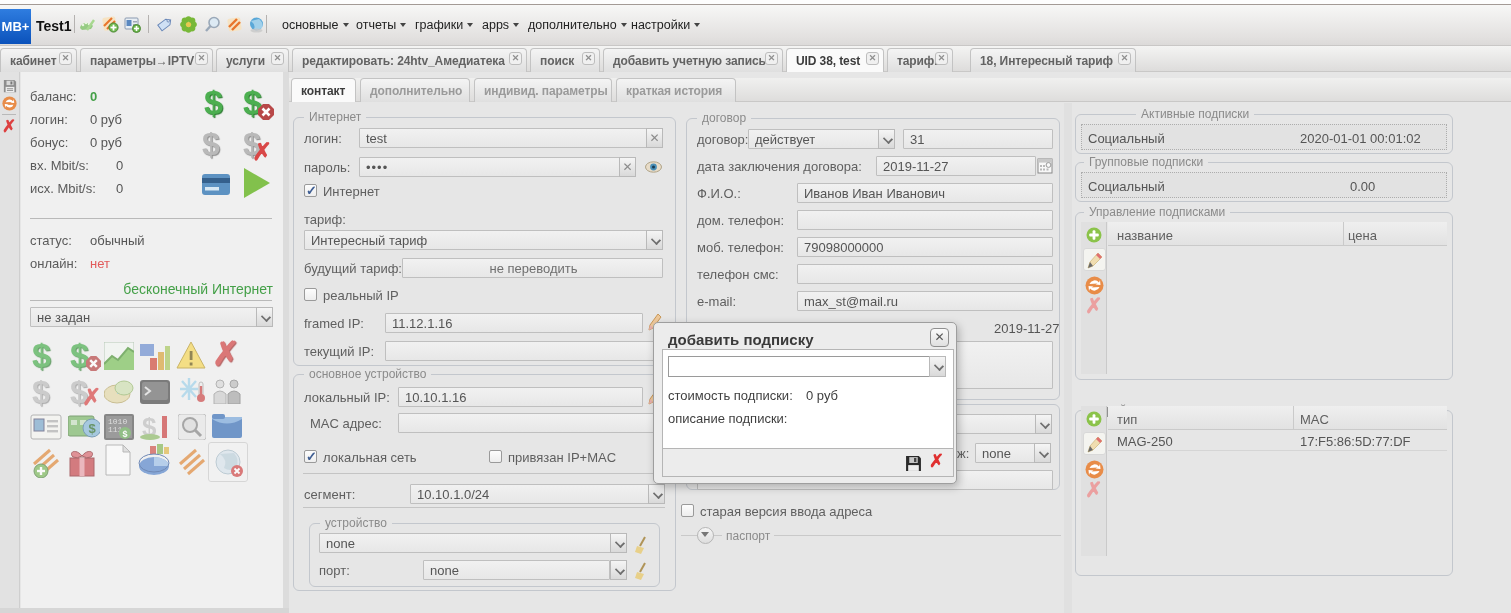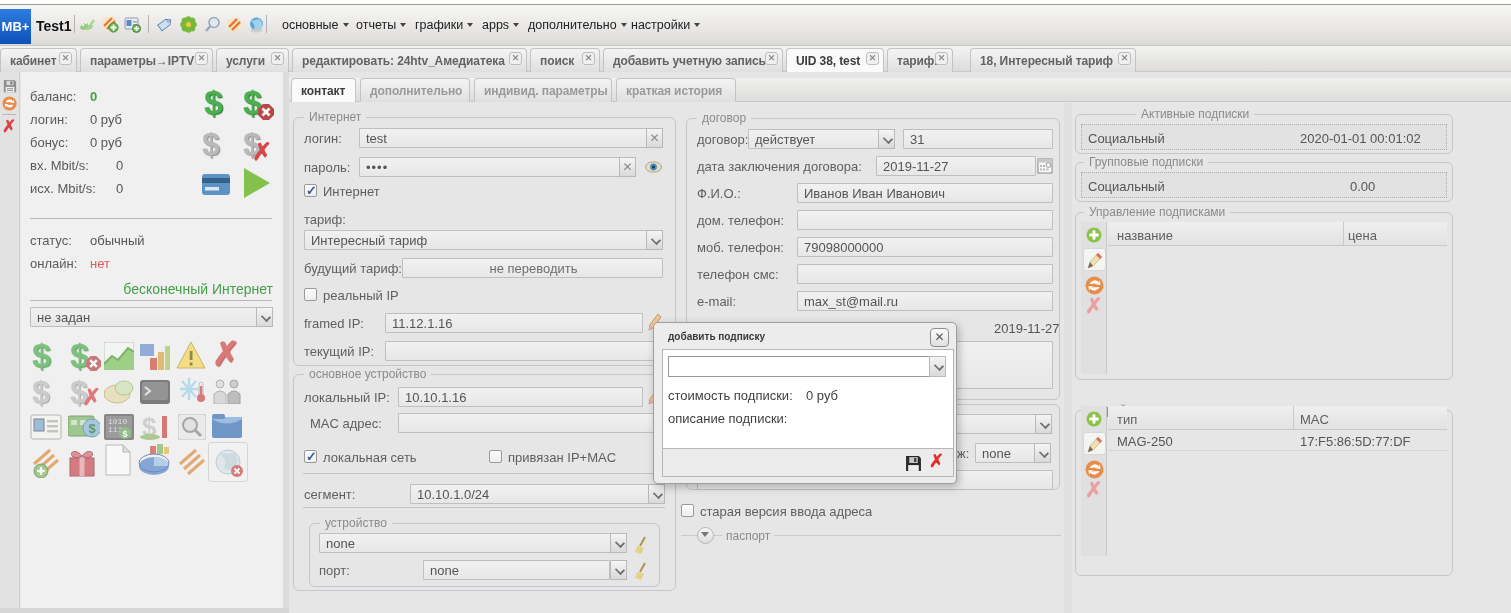--- a/index.html
+++ b/index.html
@@ -547,21 +547,21 @@
     <svg class="abs" style="left:1085px; top:460px;" width="19" height="19" viewBox="0 0 19 19">
       <circle cx="9.5" cy="9.5" r="9" fill="#e88c48"></circle>
       <path d="M4.5 8 A5.5 5.5 0 0 1 14 6.5 L15 4 L15.5 9 L10.5 8.5 L12.5 7.5" fill="#fff"></path>
       <path d="M14.5 11 A5.5 5.5 0 0 1 5 12.5 L4 15 L3.5 10 L8.5 10.5 L6.5 11.5" fill="#fff"></path>
     </svg>
     <div class="abs" style="left:1085px; top:478px; font-size:21px; color:#eba0a0; font-weight:bold;">✗</div>
   </div>
 
   <div id="dialog">
     <div class="abs" style="left:653px; top:322px; width:304px; height:162px; background:#ececec; border:1px solid #9e9e9e; border-radius:5px; box-shadow:2px 3px 8px rgba(0,0,0,0.25);"></div>
-    <div class="abs" style="left:668px; top:331px; font-size:10px; font-weight:bold; color:#3a3a3a;">добавить подписку</div>
+    <div class="abs" style="left:668px; top:331px; font-size:15px; font-weight:bold; color:#3a3a3a;">добавить подписку</div>
     <div class="abs" style="left:930px; top:328px; width:19px; height:19px; border:1px solid #8f8f8f; border-radius:4px; background:linear-gradient(#fbfbfb,#e0e0e0); text-align:center; line-height:17px; font-size:12px; color:#555;">✕</div>
     <div class="abs" style="left:662px; top:349px; width:292px; height:100px; background:#fff; border:1px solid #b5b5b5;"></div>
     <div class="abs" style="left:668px; top:356px; width:278px; height:21px; background:#fff; border:1px solid #9a9a9a;"></div>
     <div class="selbtn" style="left:929px; top:356px; height:21px;"></div>
     <div class="abs lbl" style="left:668px; top:388px; color:#3f3f3f;">стоимость подписки:</div>
     <div class="abs lbl" style="left:806px; top:388px; color:#3f3f3f;">0 руб</div>
     <div class="abs lbl" style="left:668px; top:411px; color:#3f3f3f;">описание подписки:</div>
     <div class="abs" style="left:662px; top:449px; width:292px; height:28px; background:#ececec; border:1px solid #b5b5b5; border-top:none;"></div>
     <svg class="abs" style="left:905px; top:455px;" width="17" height="17" viewBox="0 0 16 16">
       <path d="M1 1 L13 1 L15 3 L15 15 L1 15 Z" fill="#2a2a2a"></path>

